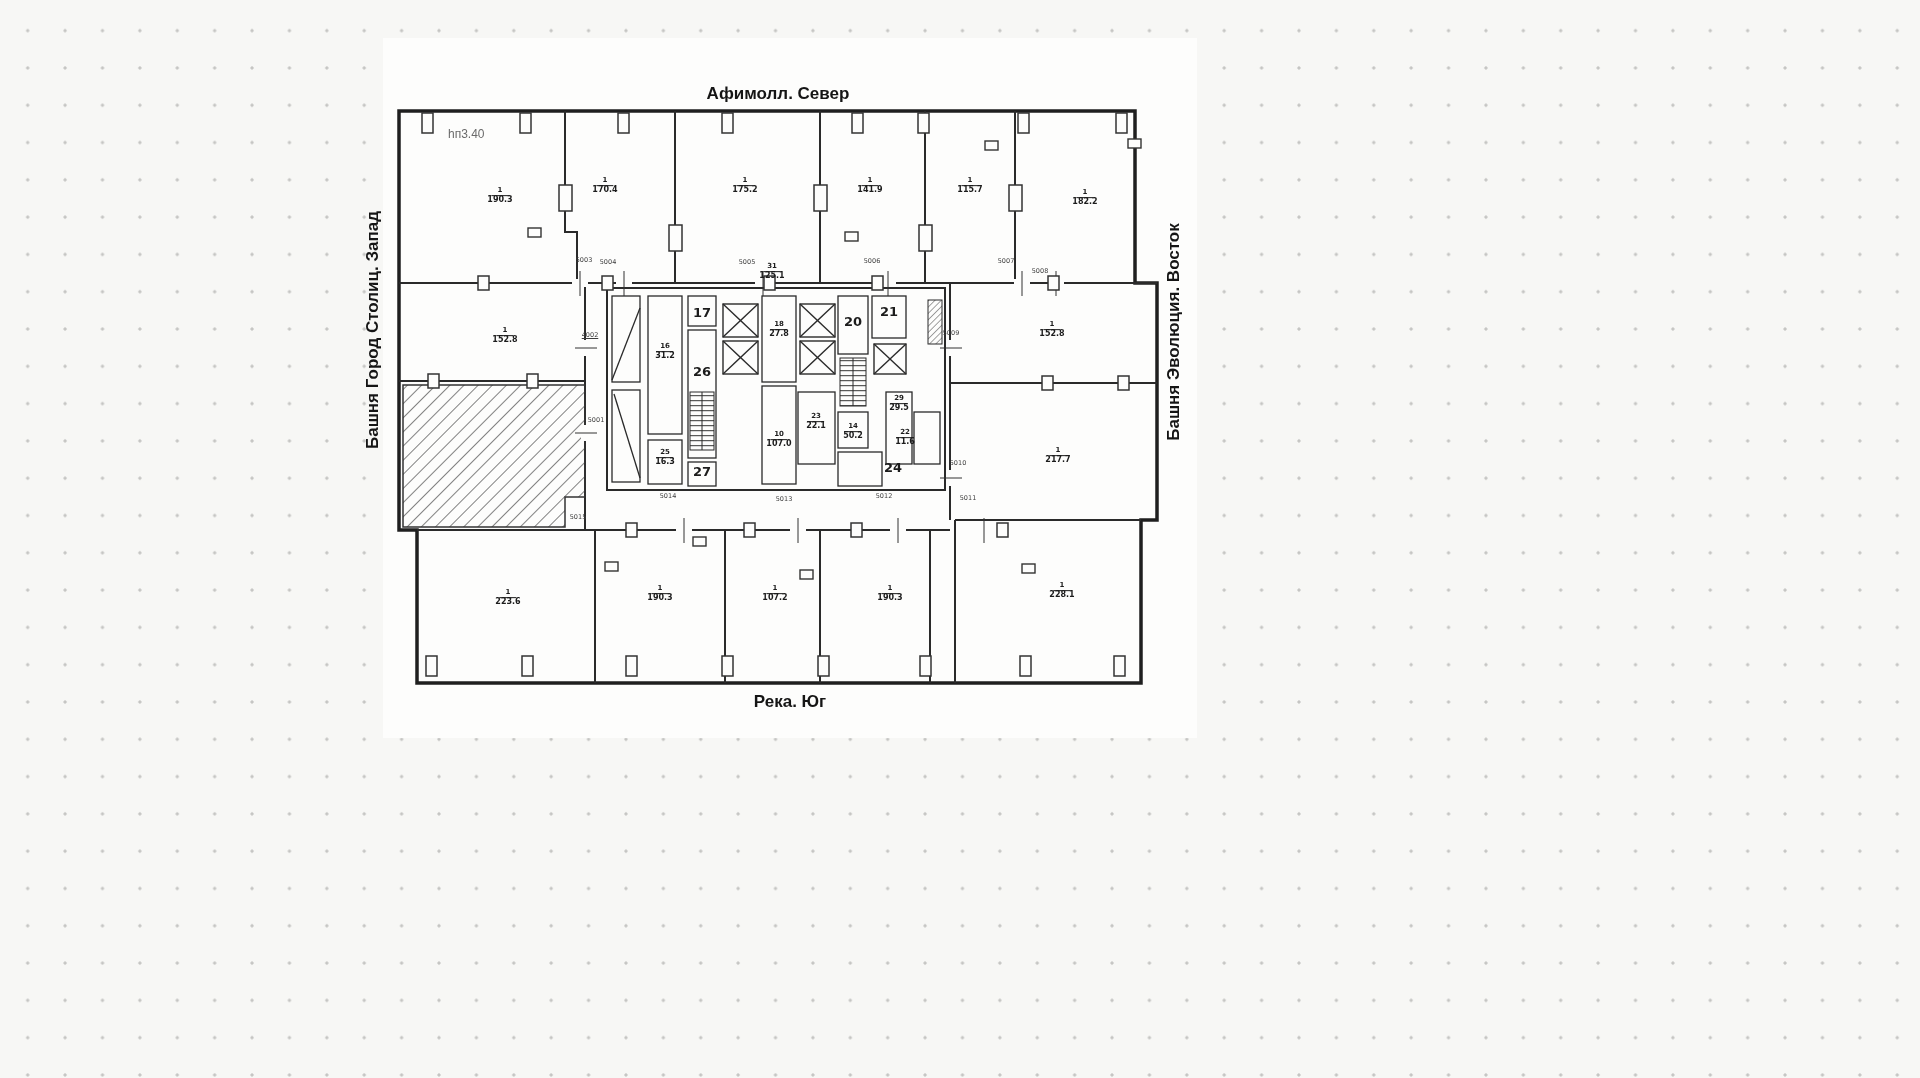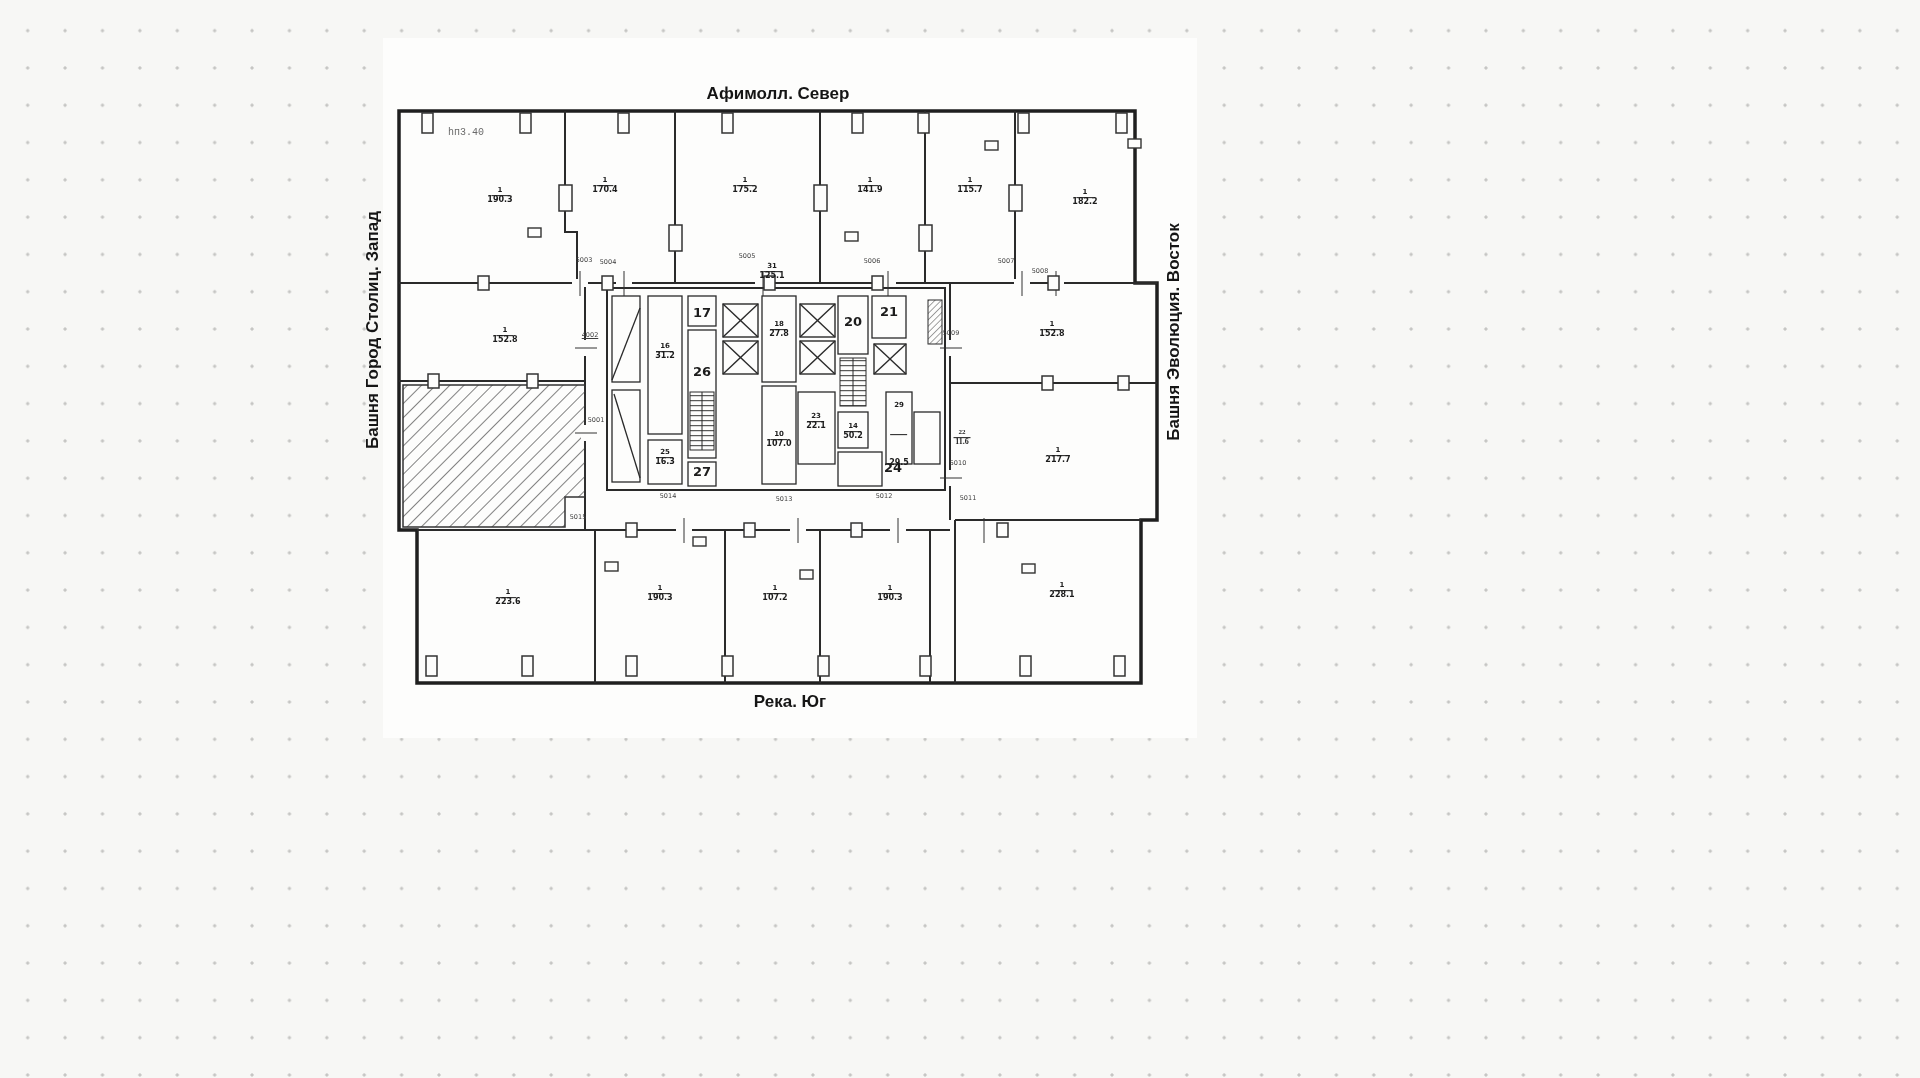--- a/index.html
+++ b/index.html
@@ -33,22 +33,22 @@
   }
   .room-label .num{font-size:7px;}
   .room-label .bar{display:block;width:17px;height:1px;background:#1c1c1c;margin:1px 0 0 0;}
   .room-label .area{font-size:8px;}
   .room-label.plain{font-size:13px;}
   .door-code{
     position:absolute;transform:translate(-50%,-50%);
     font-family:"DejaVu Sans",sans-serif;font-size:6.5px;color:#3d3d3d;white-space:nowrap;
   }
   .plan-note{
-    position:absolute;font-family:Liberation Mono, monospace;
-    font-size:10px;color:#6a6a6a;padding-left:44px;
+    position:absolute;font-family:Liberation Sans, sans-serif;
+    font-size:12px;color:#6a6a6a;padding-left:44px;
   }
 </style>
 </head>
 <body>
 
 <div class="scan-paper"></div>
 
 <svg class="plan-svg" width="1920" height="1078" viewBox="0 0 1920 1078">
   <defs>
     <pattern id="hatch" width="10" height="10" patternUnits="userSpaceOnUse" patternTransform="rotate(45)">
@@ -337,39 +337,39 @@
     <div class="room-label" style="left: 816px; top: 422px;">
       <span class="num">23</span>
       <span class="bar"></span>
       <span class="area">22.1</span>
     </div>
     <div class="room-label" style="left: 853px; top: 432px;">
       <span class="num">14</span>
       <span class="bar"></span>
       <span class="area">50.2</span>
     </div>
-    <div class="room-label" style="left: 899px; top: 435px; gap: 24px;">
+    <div class="room-label" style="left: 899px; top: 404px;">
       <span class="num">29</span>
       <span class="bar"></span>
       <span class="area">29.5</span>
     </div>
-    <div class="room-label" style="left: 962px; top: 438px; font-family: Liberation Serif, serif;">
+    <div class="room-label" style="left: 905px; top: 438px;">
       <span class="num">22</span>
       <span class="bar"></span>
       <span class="area">11.6</span>
     </div>
     <div class="room-label plain" style="left: 702px; top: 313px;">17</div>
     <div class="room-label plain" style="left: 702px; top: 372px;">26</div>
     <div class="room-label plain" style="left: 702px; top: 472px;">27</div>
     <div class="room-label plain" style="left: 853px; top: 322px;">20</div>
     <div class="room-label plain" style="left: 889px; top: 312px;">21</div>
     <div class="room-label plain" style="left: 858px; top: 468px; margin-left: 35px;">24</div>
     <div class="door-code" style="left: 559px; top: 260px; margin-left: 25px;">5003</div>
     <div class="door-code" style="left: 608px; top: 262px;">5004</div>
-    <div class="door-code" style="left: 747px; top: 256px;">5005</div>
+    <div class="door-code" style="left: 747px; top: 262px;">5005</div>
     <div class="door-code" style="left: 872px; top: 261px;">5006</div>
     <div class="door-code" style="left: 1006px; top: 261px;">5007</div>
     <div class="door-code" style="left: 1040px; top: 271px;">5008</div>
     <div class="door-code" style="left: 590px; top: 335px; text-decoration: underline;">4002</div>
     <div class="door-code" style="left: 596px; top: 420px;">5001</div>
     <div class="door-code" style="left: 951px; top: 333px;">5009</div>
     <div class="door-code" style="left: 958px; top: 463px;">5010</div>
     <div class="door-code" style="left: 578px; top: 517px;">5015</div>
     <div class="door-code" style="left: 668px; top: 496px;">5014</div>
     <div class="door-code" style="left: 784px; top: 499px;">5013</div>

